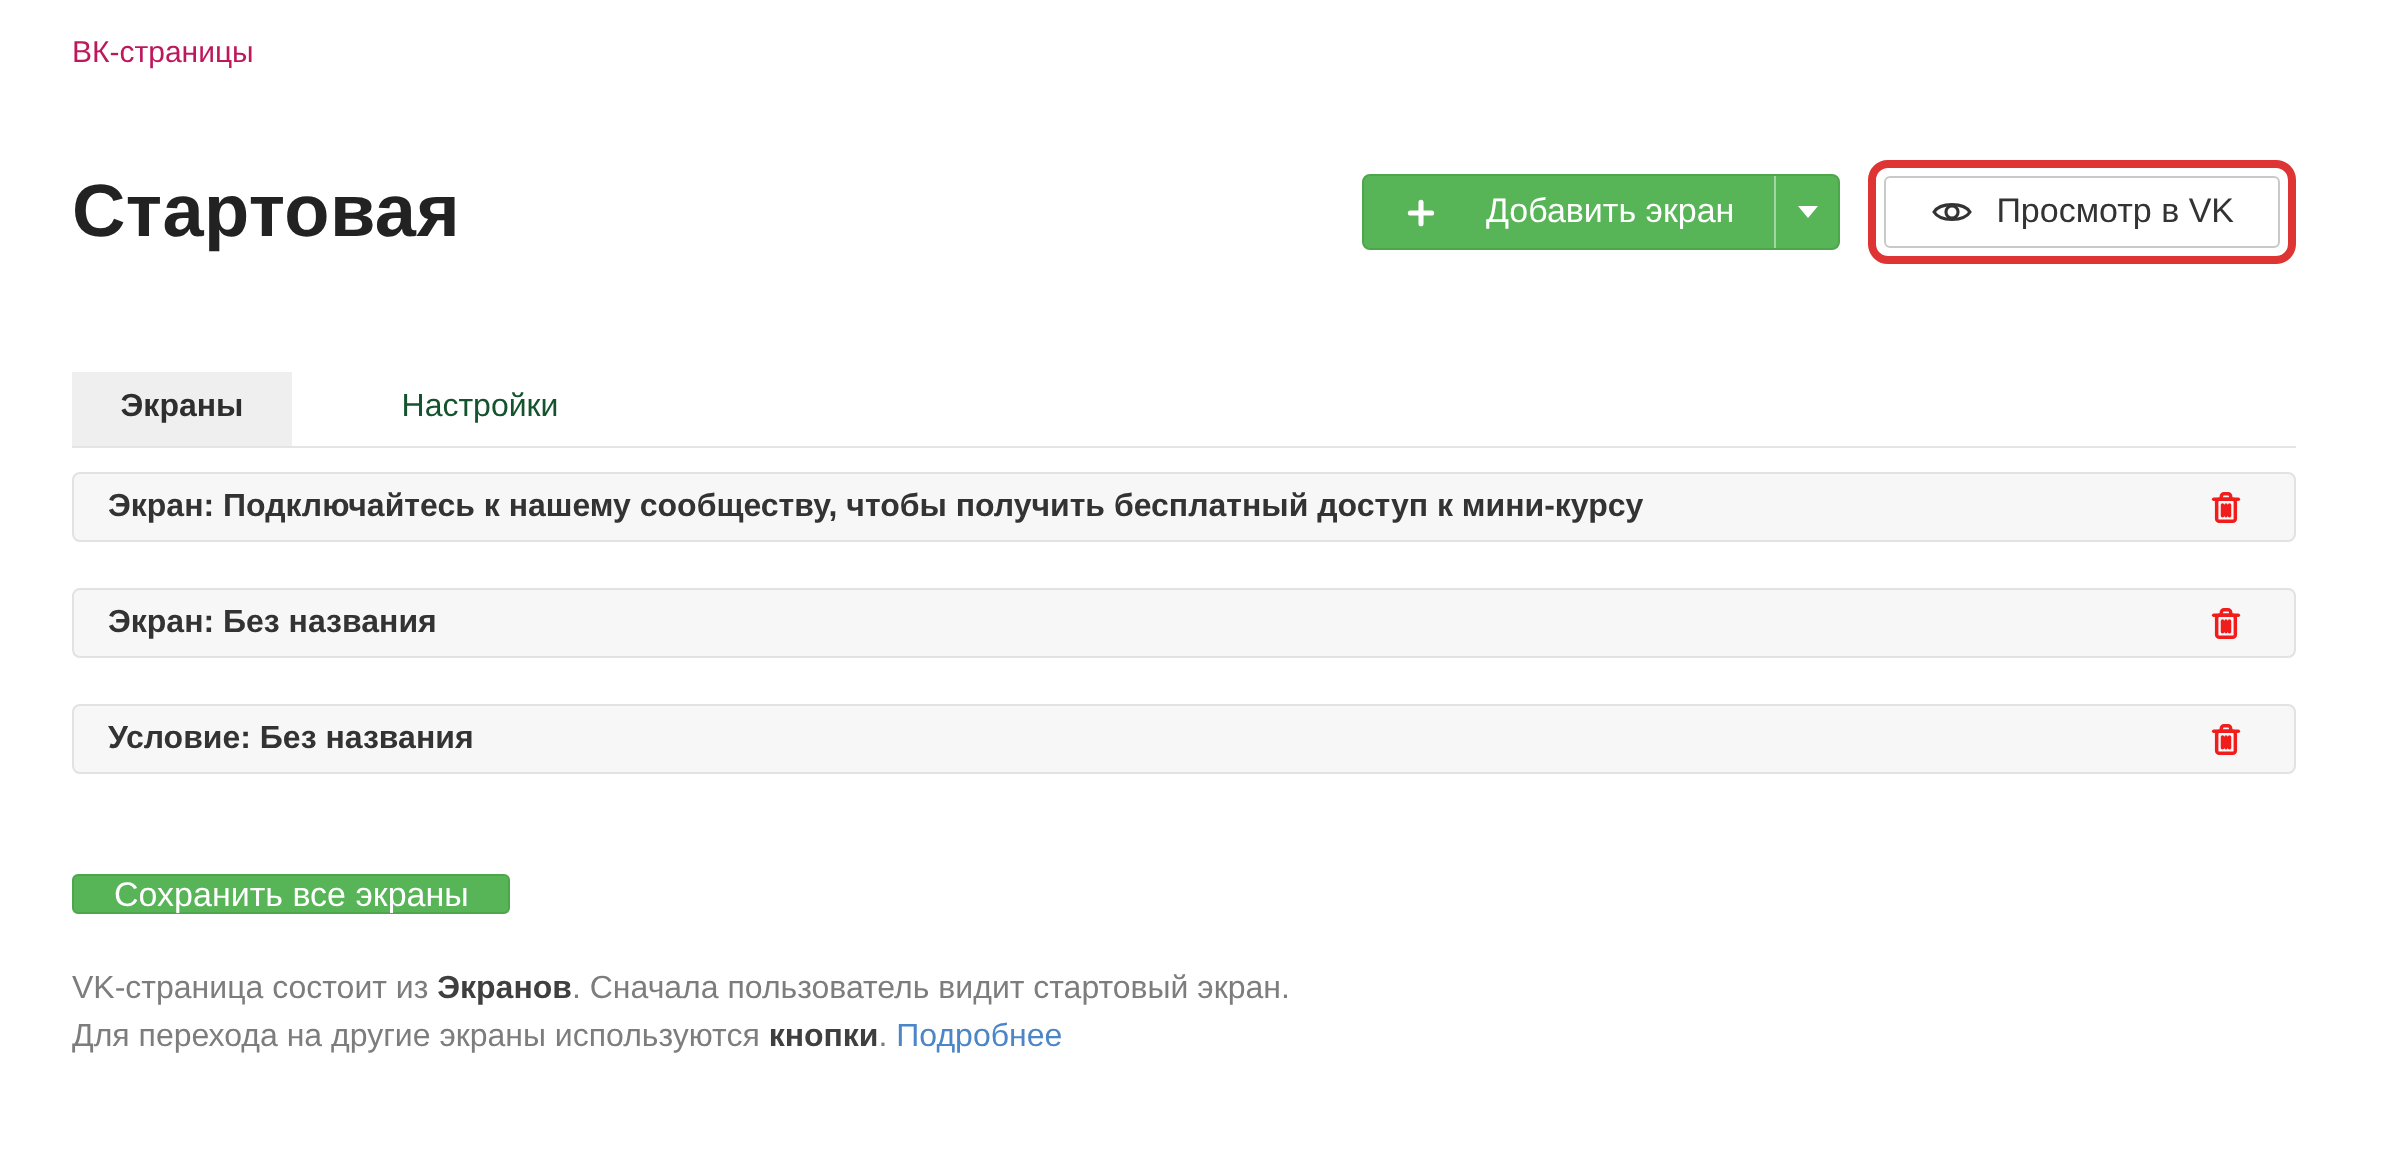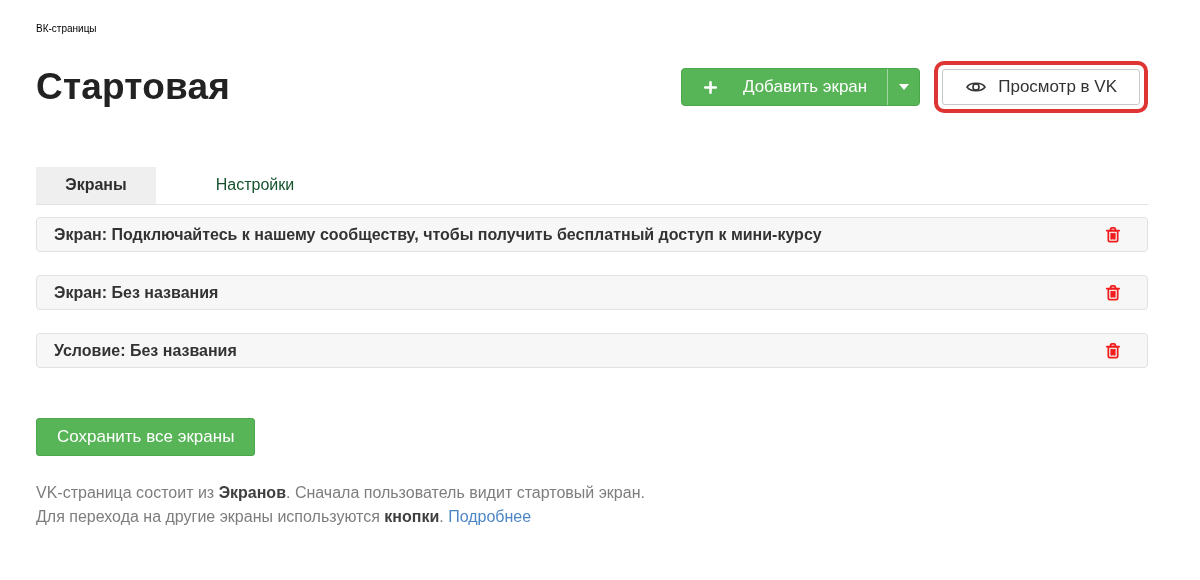--- a/index.html
+++ b/index.html
@@ -6,26 +6,26 @@
   html, body { background: #ffffff; }
   body {
     width: 1200px; height: 580px;
     font-family: "Liberation Sans", "DejaVu Sans", sans-serif;
     color: #333; overflow: hidden;
   }
   .page { width: 1112px; margin: 0 36px; padding-top: 18px; }
 
   
   .breadcrumb a {
-    font-size: 10px; color: #000000; text-decoration: none; cursor: pointer;
+    font-size: 15px; color: #be185d; text-decoration: none; cursor: pointer;
   }
 
   
   .header-row {
-    margin-top: 25px;
+    margin-top: 44px;
     display: flex; align-items: center; justify-content: space-between;
   }
   h1.page-title {
     font-size: 37px; font-weight: bold; color: #222; letter-spacing: .2px;
   }
   .header-actions { display: flex; align-items: center; }
 
   .btn-add {
     display: flex; align-items: stretch; height: 38px;
     background: #57b457; border: 1px solid #4ca64c; border-radius: 4px;
@@ -60,21 +60,21 @@
   }
   .eye-icon svg { display: block; }
 
   
   .tabs {
     margin-top: 54px;
     display: flex; align-items: stretch;
     border-bottom: 1px solid #e4e4e4;
   }
   .tab {
-    padding: 9px 0 10px; width: 120px; text-align: center;
+    padding: 9px 0 10px; width: 110px; text-align: center;
     font-size: 16px; cursor: pointer;
   }
   .tab.active { background: #efefef; font-weight: bold; color: #2e2e2e; }
   .tab.inactive { color: #14532d; margin-left: 39px; font-weight: normal; }
 
   
   .rows { margin-top: 12px; }
   .screen-row {
     display: flex; align-items: center; justify-content: space-between;
     height: 35px; padding: 0 18px 0 17px; margin-bottom: 23px;
@@ -85,21 +85,21 @@
   }
   .trash-btn {
     background: none; border: none; padding: 0; cursor: pointer;
     color: #f11d1d; display: flex; align-items: center; margin-right: 6px;
   }
   .trash-btn svg { display: block; }
 
   
   .btn-save {
     margin-top: 27px;
-    height: 38px; padding: 0 20px;
+    height: 20px; padding: 0 20px;
     background: #57b457; border: 1px solid #4ca64c; border-radius: 3px;
     color: #fff; font-size: 17px; cursor: pointer;
     font-family: "Liberation Sans", sans-serif;
   }
 
   
   .footer { margin-top: 25px; font-size: 16px; color: #7d7d7d; line-height: 24px; }
   .footer b { color: #3f3f3f; }
   .footer a { color: #4c86c6; text-decoration: none; cursor: pointer; }
 </style>

